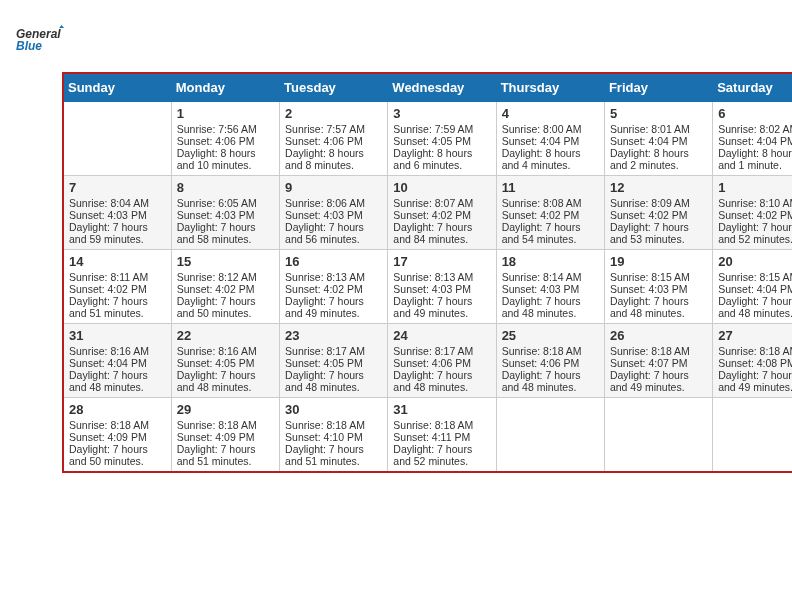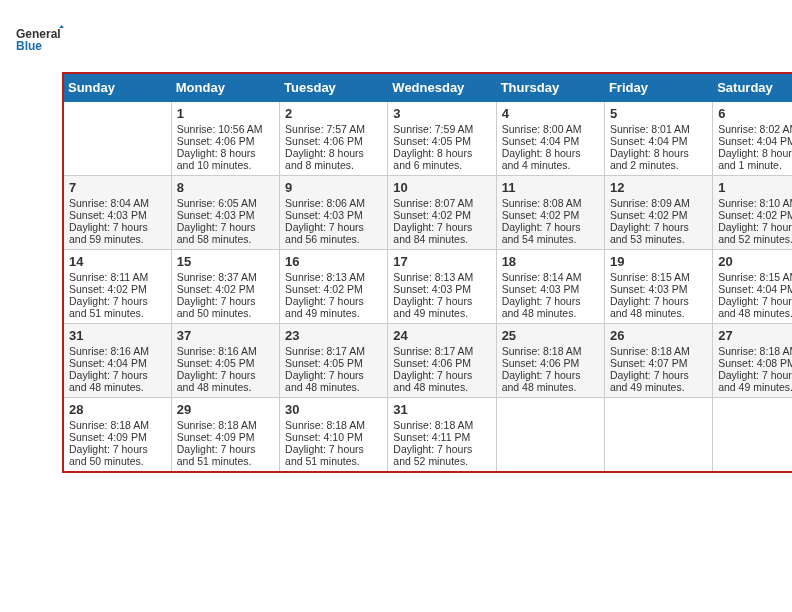--- a/index.html
+++ b/index.html
@@ -13,20 +13,21 @@
     .header {
       display: flex;
       justify-content: space-between;
       align-items: flex-start;
       margin-bottom: 8px;
     }
     .logo {
       display: flex;
       align-items: flex-end;
       gap: 4px;
+      font-style: italic;
     }
     .title-block { text-align: right; }
     .month-title { font-size: 36px; font-weight: 300; color: #333; }
     .location { font-size: 16px; color: #555; margin-top: 2px; }
     .calendar {
       width: 100%;
       border-collapse: collapse;
       border: 2px solid #b91c1c;
       margin-left: 46px;
     }
@@ -85,21 +86,21 @@
         <th>Thursday</th>
         <th>Friday</th>
         <th>Saturday</th>
       </tr>
   </thead>
   <tbody id="calendar-body">
       <tr class="row-white">
         <td class="empty"></td>
         <td>
         <span class="day-num">1</span>
-        <span>Sunrise: 10:56 AM</span><br>
+        <span>Sunrise: 7:56 AM</span><br>
         <span>Sunset: 4:06 PM</span><br>
         <span>Daylight: 8 hours and 10 minutes.</span>
       </td>
         <td>
         <span class="day-num">2</span>
         <span>Sunrise: 7:57 AM</span><br>
         <span>Sunset: 4:06 PM</span><br>
         <span>Daylight: 8 hours and 8 minutes.</span>
       </td>
         <td>
@@ -173,21 +174,21 @@
       </tr>
       <tr class="row-white">
         <td>
         <span class="day-num">14</span>
         <span>Sunrise: 8:11 AM</span><br>
         <span>Sunset: 4:02 PM</span><br>
         <span>Daylight: 7 hours and 51 minutes.</span>
       </td>
         <td>
         <span class="day-num">15</span>
-        <span>Sunrise: 8:37 AM</span><br>
+        <span>Sunrise: 8:12 AM</span><br>
         <span>Sunset: 4:02 PM</span><br>
         <span>Daylight: 7 hours and 50 minutes.</span>
       </td>
         <td>
         <span class="day-num">16</span>
         <span>Sunrise: 8:13 AM</span><br>
         <span>Sunset: 4:02 PM</span><br>
         <span>Daylight: 7 hours and 49 minutes.</span>
       </td>
         <td>
@@ -216,21 +217,21 @@
       </td>
       </tr>
       <tr class="row-shaded">
         <td>
         <span class="day-num">31</span>
         <span>Sunrise: 8:16 AM</span><br>
         <span>Sunset: 4:04 PM</span><br>
         <span>Daylight: 7 hours and 48 minutes.</span>
       </td>
         <td>
-        <span class="day-num">37</span>
+        <span class="day-num">22</span>
         <span>Sunrise: 8:16 AM</span><br>
         <span>Sunset: 4:05 PM</span><br>
         <span>Daylight: 7 hours and 48 minutes.</span>
       </td>
         <td>
         <span class="day-num">23</span>
         <span>Sunrise: 8:17 AM</span><br>
         <span>Sunset: 4:05 PM</span><br>
         <span>Daylight: 7 hours and 48 minutes.</span>
       </td>

